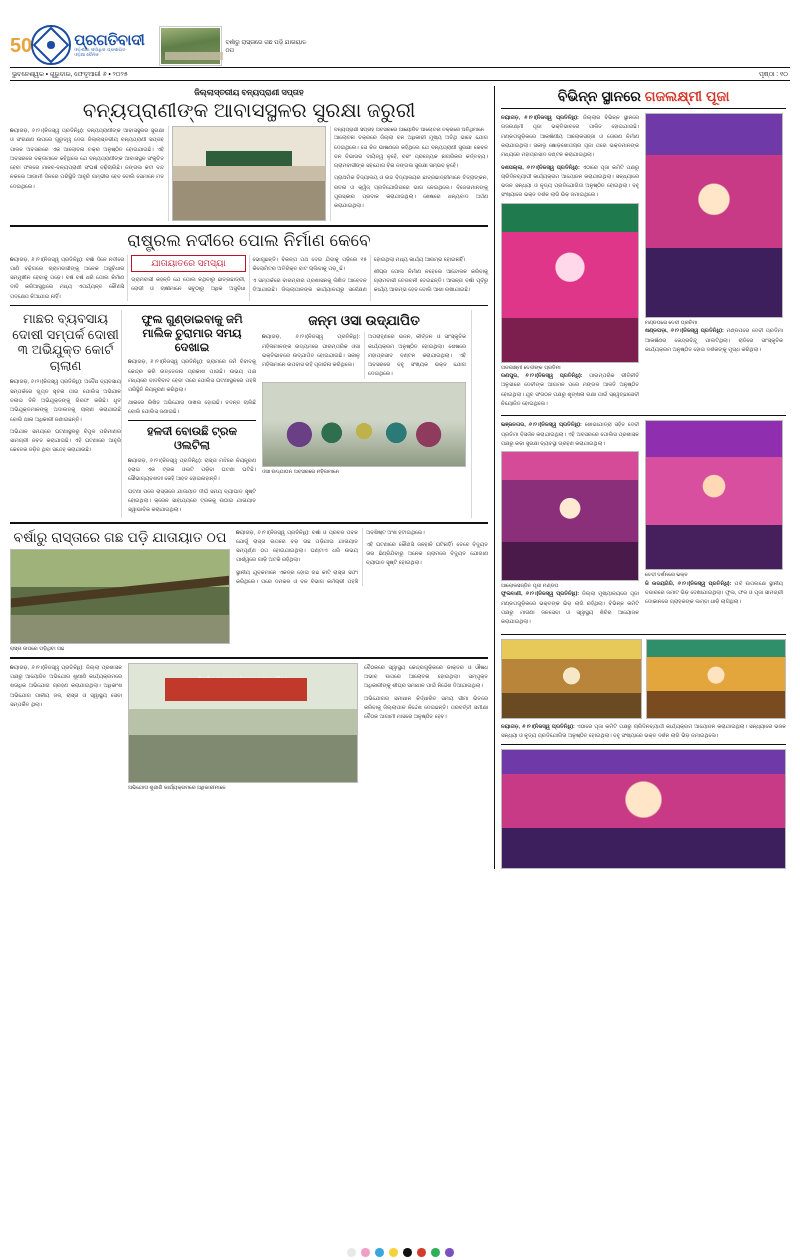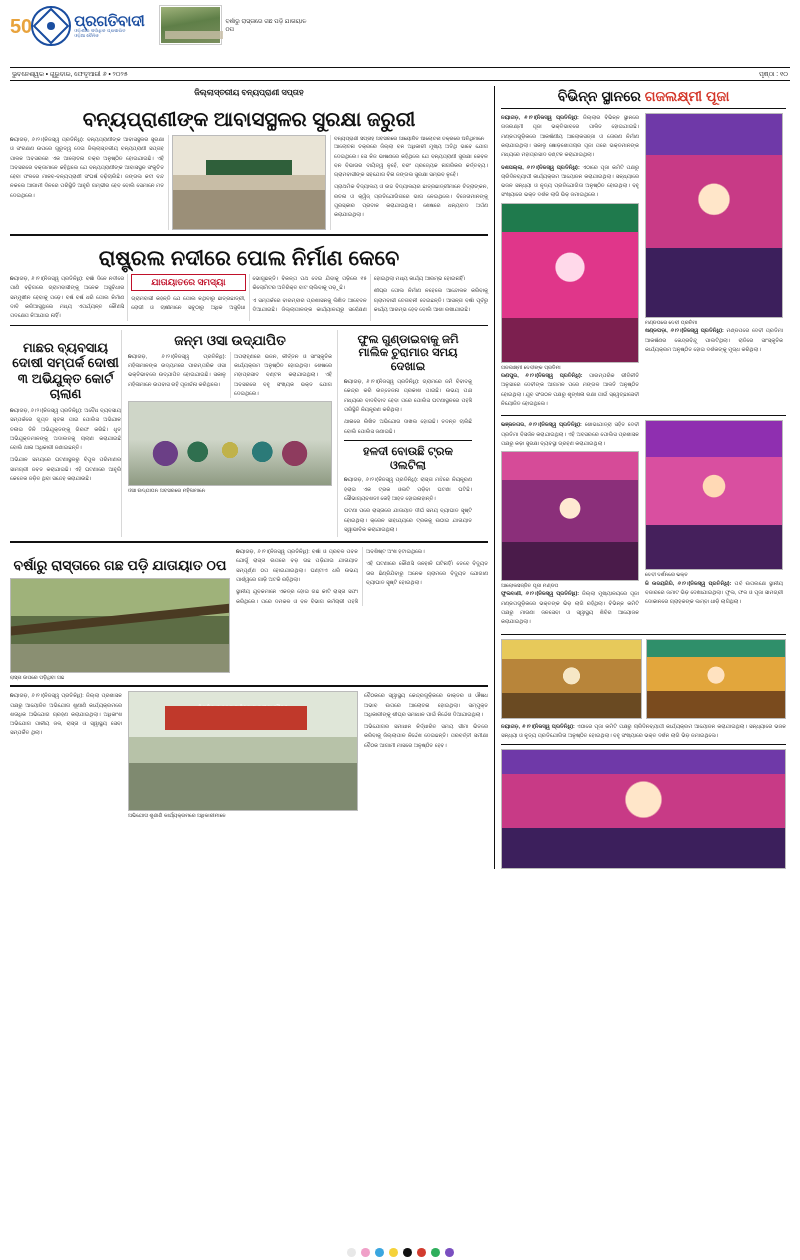--- a/index.html
+++ b/index.html
@@ -8,21 +8,21 @@
     width:800px; height:1260px;
     background:#ffffff;
     font-family:"Liberation Sans", sans-serif;
     color:#111;
     position:relative;
     overflow:hidden;
   }
   .page { width:800px; height:1260px; position:relative; padding:6px 10px; }
 
   
-  .masthead { display:flex; align-items:flex-start; height:62px; border-bottom:1px solid #111; padding-bottom:2px; }
+  .masthead { display:flex; align-items:flex-end; height:62px; border-bottom:1px solid #111; padding-bottom:2px; }
   .logo-box { width:150px; display:flex; align-items:center; gap:3px; }
   .logo-emblem { width:40px; height:40px; border:2px solid #1b4ea0; border-radius:50%; position:relative; flex:0 0 auto; }
   .logo-emblem:before{ content:""; position:absolute; left:50%; top:50%; width:22px; height:22px; transform:translate(-50%,-50%) rotate(45deg); border:2px solid #1b4ea0; }
   .logo-emblem:after{ content:""; position:absolute; left:50%; top:50%; width:8px; height:8px; transform:translate(-50%,-50%); background:#1b4ea0; border-radius:50%; }
   .logo-50 { font-size:20px; font-weight:bold; color:#e8a33d; line-height:1; margin-right:-4px; }
   .logo-text { line-height:1.05; }
   .logo-name { font-size:15px; font-weight:bold; color:#1b4ea0; letter-spacing:-0.3px; }
   .logo-sub { font-size:4.6px; color:#1b4ea0; letter-spacing:0.2px; }
   .logo-sub2 { font-size:4.6px; color:#1b4ea0; }
 
@@ -35,40 +35,40 @@
   .mp-cap { font-size:6px; line-height:1.35; color:#111; }
 
   .mast-strip { display:flex; justify-content:space-between; align-items:center; border-bottom:1px solid #111; font-size:6.5px; padding:2px 2px; color:#111; }
 
   
   .body-wrap { display:flex; gap:6px; padding-top:5px; }
   .col-left { width:478px; }
   .col-right { width:292px; border-left:1px solid #111; padding-left:6px; }
 
   .kicker { text-align:center; font-size:8px; font-weight:bold; margin:2px 0 1px; }
-  .headline { font-size:20px; font-weight:bold; text-align:center; line-height:1.15; margin:10px 0 4px; }
-  .headline.small { font-size:21px; }
+  .headline { font-size:20px; font-weight:normal; text-align:center; line-height:1.15; margin:1px 0 4px; }
+  .headline.small { font-size:17px; }
   .headline.xsmall { font-size:13px; line-height:1.2; }
   .sep { border-top:1px solid #111; margin:4px 0; }
   .sep.thick { border-top:2px solid #111; }
 
   .cols3 { column-count:3; column-gap:8px; column-rule:1px solid #d8d8d8; }
   .cols4 { column-count:4; column-gap:7px; column-rule:1px solid #d8d8d8; }
   .cols2 { column-count:2; column-gap:8px; column-rule:1px solid #d8d8d8; }
 
   .para { font-size:5.4px; line-height:1.72; text-align:justify; margin:0 0 3px; color:#1a1a1a; }
   .lead:first-letter{ font-weight:bold; }
   .dateline { font-weight:bold; }
 
   .photo { background:#b9c3ae; border:1px solid #bbb; position:relative; overflow:hidden; }
   .photo .pc { position:absolute; inset:0; }
 
   .cap { font-size:5.2px; line-height:1.4; margin-top:1px; }
 
-  .redbox { border:1px solid #c0112a; color:#c0112a; font-weight:bold; font-size:9px; text-align:center; padding:2px 3px; margin:3px 0; }
+  .redbox { border:1px solid #c0112a; color:#c0112a; font-weight:normal; font-size:9px; text-align:center; padding:2px 3px; margin:3px 0; }
 
   .subhead { font-size:11.5px; font-weight:bold; text-align:center; line-height:1.2; margin:3px 0; }
   .subhead.big { font-size:13.5px; }
 
   .rh-title { font-size:14px; font-weight:bold; text-align:center; line-height:1.15; margin:2px 0 4px; }
   .rh-title .accent { color:#d4372a; }
 
   .footer-dots { position:absolute; left:0; bottom:3px; width:800px; display:flex; justify-content:center; gap:5px; }
   .dot { width:9px; height:9px; border-radius:50%; }
 
@@ -177,38 +177,38 @@
 
       <div class="sep"></div>
 
       <div style="display:flex; gap:6px;">
         <div style="width:112px; border-right:1px solid #d8d8d8; ">
           <div class="headline xsmall">ମାଛର ବ୍ୟବସାୟ ଦୋଷୀ ସମ୍ପର୍କ ଦୋଷୀ ୩ ଅଭିଯୁକ୍ତ କୋର୍ଟ ଚାଲାଣ</div>
           <p class="para lead">ନୟାଗଡ଼, ୬।୨।(ନିଜସ୍ୱ ପ୍ରତିନିଧି): ଅବୈଧ ବ୍ୟବସାୟ ସମ୍ପର୍କରେ ଗୁପ୍ତ ସୂଚନା ପାଇ ପୋଲିସ ଅଭିଯାନ ଚଳାଇ ତିନି ଅଭିଯୁକ୍ତଙ୍କୁ ଗିରଫ କରିଛି। ଧୃତ ଅଭିଯୁକ୍ତମାନଙ୍କୁ ଅଦାଲତକୁ ଚାଲାଣ କରାଯାଇଛି ବୋଲି ଥାନା ଅଧିକାରୀ ଜଣାଇଛନ୍ତି।</p>
           <p class="para">ଅଭିଯାନ ସମୟରେ ଘଟଣାସ୍ଥଳରୁ ବିପୁଳ ପରିମାଣର ସାମଗ୍ରୀ ଜବତ କରାଯାଇଛି। ଏହି ଘଟଣାରେ ଆହୁରି କେତେକ ଜଡ଼ିତ ଥିବା ସନ୍ଦେହ କରାଯାଉଛି।</p>
         </div>
 
-        <div style="width:210px; border-right:1px solid #d8d8d8; padding-right:5px;">
-          <div class="subhead big">ଜନ୍ମ ଓସା ଉଦ୍ଯାପିତ</div>
-          <div class="cols2">
-            <p class="para lead">ନୟାଗଡ଼, ୬।୨।(ନିଜସ୍ୱ ପ୍ରତିନିଧି): ମହିଳାମାନଙ୍କ ଉଦ୍ୟମରେ ପାରମ୍ପରିକ ଓସା ଭକ୍ତିଭାବରେ ଉଦ୍ଯାପିତ ହୋଇଯାଇଛି। ସକାଳୁ ମହିଳାମାନେ ଉପବାସ ରହି ପୂଜାର୍ଚ୍ଚନା କରିଥିଲେ।</p>
-            <p class="para">ଅପରାହ୍ଣରେ ଭଜନ, କୀର୍ତ୍ତନ ଓ ସାଂସ୍କୃତିକ କାର୍ଯ୍ୟକ୍ରମ ଅନୁଷ୍ଠିତ ହୋଇଥିଲା। ଶେଷରେ ମହାପ୍ରସାଦ ବଣ୍ଟନ କରାଯାଇଥିଲା। ଏହି ଅବସରରେ ବହୁ ସଂଖ୍ୟକ ଭକ୍ତ ଯୋଗ ଦେଇଥିଲେ।</p>
-          </div>
-          <div class="photo img-people" style="height:85px; margin-top:3px;"></div>
-          <div class="cap">ଓସା ଉଦ୍ଯାପନ ଅବସରରେ ମହିଳାମାନେ</div>
-        </div>
-
         <div style="width:128px;">
           <div class="subhead">ଫୁଲ ଗୁଣ୍ଡାଇବାକୁ ଜମି ମାଲିକ ଚୁରାମାର ସମୟ ଦେଖାଇ</div>
           <p class="para lead">ନୟାଗଡ଼, ୬।୨।(ନିଜସ୍ୱ ପ୍ରତିନିଧି): ଗ୍ରାମରେ ଜମି ବିବାଦକୁ କେନ୍ଦ୍ର କରି ଉତ୍ତେଜନା ପ୍ରକାଶ ପାଇଛି। ଉଭୟ ପକ୍ଷ ମଧ୍ୟରେ ବାଦବିବାଦ ହେବା ପରେ ପୋଲିସ ଘଟଣାସ୍ଥଳରେ ପହଞ୍ଚି ପରିସ୍ଥିତି ନିୟନ୍ତ୍ରଣ କରିଥିଲା।</p>
           <p class="para">ଥାନାରେ ଲିଖିତ ଅଭିଯୋଗ ଦାଖଲ ହୋଇଛି। ତଦନ୍ତ ଚାଲିଛି ବୋଲି ପୋଲିସ ଜଣାଇଛି।</p>
           <div class="sep"></div>
           <div class="subhead">ହଳଦୀ ବୋଉଛି ଟ୍ରକ ଓଲଟିଲା</div>
           <p class="para lead">ନୟାଗଡ଼, ୬।୨।(ନିଜସ୍ୱ ପ୍ରତିନିଧି): ରାସ୍ତା ମଝିରେ ନିୟନ୍ତ୍ରଣ ହରାଇ ଏକ ଟ୍ରକ ଓଲଟି ପଡ଼ିବା ଘଟଣା ଘଟିଛି। ସୌଭାଗ୍ୟବଶତଃ କେହି ଆହତ ହୋଇନାହାନ୍ତି।</p>
           <p class="para">ଘଟଣା ପରେ ରାସ୍ତାରେ ଯାତାୟାତ ଦୀର୍ଘ ସମୟ ବ୍ୟାଘାତ ସୃଷ୍ଟି ହୋଇଥିଲା। କ୍ରେନ ସାହାଯ୍ୟରେ ଟ୍ରକକୁ ଉଠାଇ ଯାତାୟାତ ସ୍ୱାଭାବିକ କରାଯାଇଥିଲା।</p>
+        </div>
+
+        <div style="width:210px; border-right:1px solid #d8d8d8; padding-right:5px;">
+          <div class="subhead big">ଜନ୍ମ ଓସା ଉଦ୍ଯାପିତ</div>
+          <div class="cols2">
+            <p class="para lead">ନୟାଗଡ଼, ୬।୨।(ନିଜସ୍ୱ ପ୍ରତିନିଧି): ମହିଳାମାନଙ୍କ ଉଦ୍ୟମରେ ପାରମ୍ପରିକ ଓସା ଭକ୍ତିଭାବରେ ଉଦ୍ଯାପିତ ହୋଇଯାଇଛି। ସକାଳୁ ମହିଳାମାନେ ଉପବାସ ରହି ପୂଜାର୍ଚ୍ଚନା କରିଥିଲେ।</p>
+            <p class="para">ଅପରାହ୍ଣରେ ଭଜନ, କୀର୍ତ୍ତନ ଓ ସାଂସ୍କୃତିକ କାର୍ଯ୍ୟକ୍ରମ ଅନୁଷ୍ଠିତ ହୋଇଥିଲା। ଶେଷରେ ମହାପ୍ରସାଦ ବଣ୍ଟନ କରାଯାଇଥିଲା। ଏହି ଅବସରରେ ବହୁ ସଂଖ୍ୟକ ଭକ୍ତ ଯୋଗ ଦେଇଥିଲେ।</p>
+          </div>
+          <div class="photo img-people" style="height:85px; margin-top:3px;"></div>
+          <div class="cap">ଓସା ଉଦ୍ଯାପନ ଅବସରରେ ମହିଳାମାନେ</div>
         </div>
       </div>
 
       <div class="sep thick"></div>
 
       <div>
         <div style="display:flex; gap:6px; align-items:flex-start;">
           <div style="width:220px;">
             <div class="headline xsmall" style="text-align:center; font-size:14px;">ବର୍ଷାରୁ ରାସ୍ତାରେ ଗଛ ପଡ଼ି ଯାତାୟାତ ଠପ</div>
             <div class="photo img-tree" style="height:95px; margin-top:3px;"></div>

